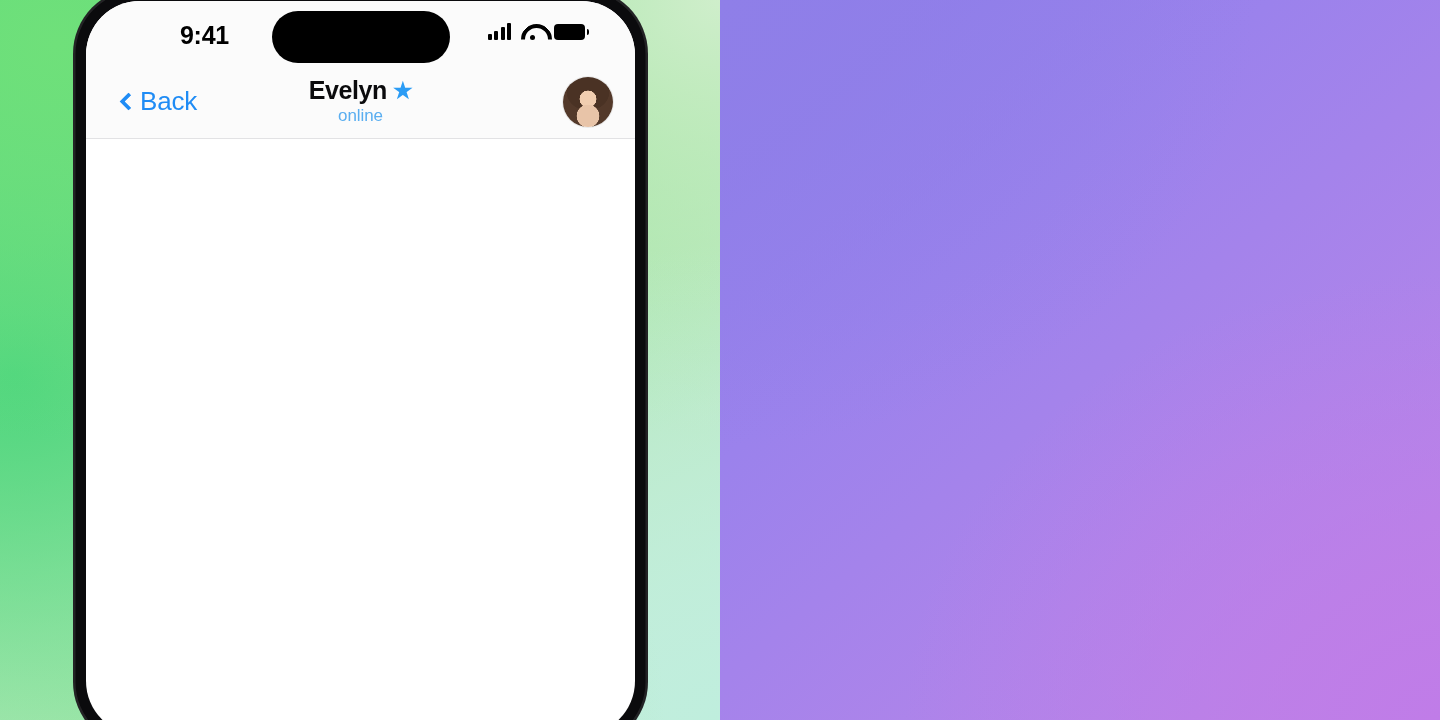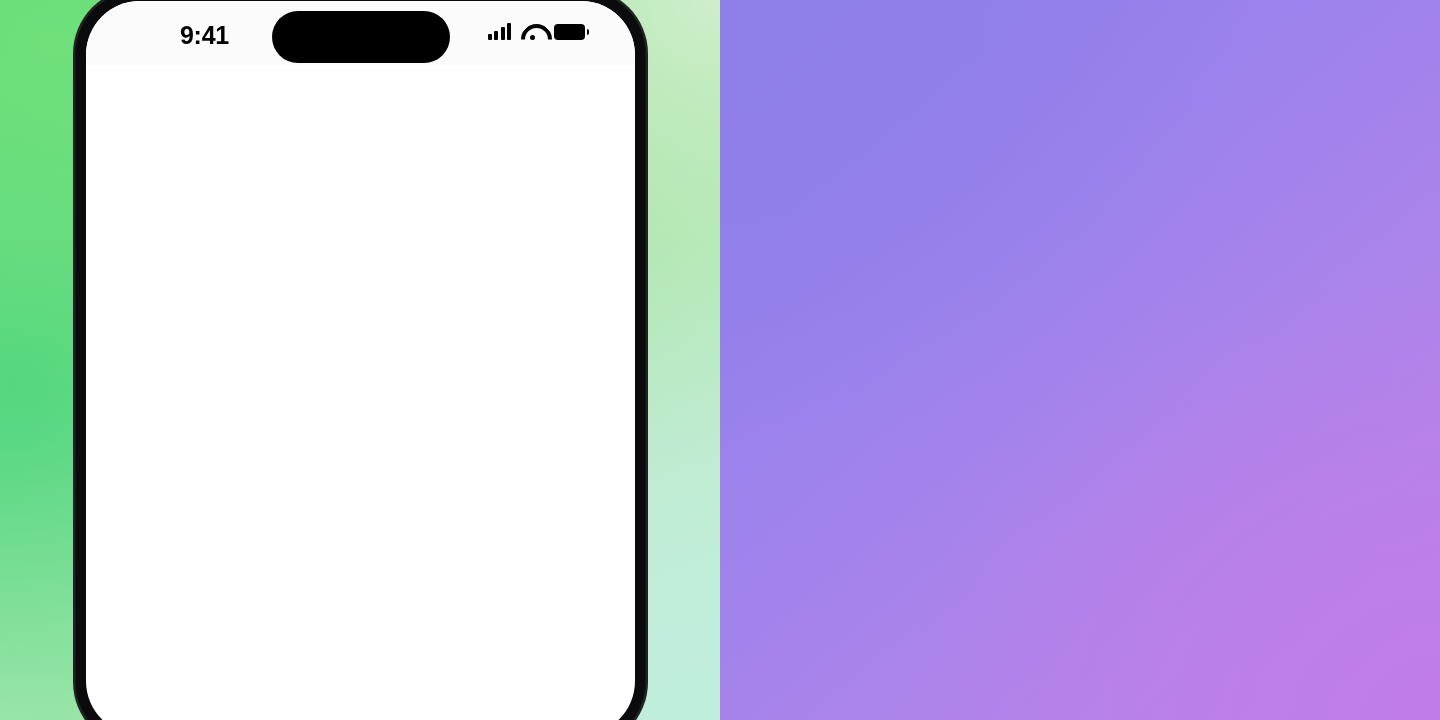--- a/index.html
+++ b/index.html
@@ -178,20 +178,34 @@
               <i></i>
               <i></i>
               <i></i>
               <i></i>
             </span>
           <span class="wifi"></span>
           <span class="batt"></span>
         </div>
       </div>
 
+      <div class="navbar">
+        <div class="nav-back">
+          <span class="chev"></span>
+          <span>Back</span>
+        </div>
+        <div class="nav-center">
+          <div class="nav-title">
+            <span>Evelyn</span>
+            <span class="star-badge">★</span>
+          </div>
+          <div class="nav-sub online">online</div>
+        </div>
+        <div class="nav-avatar av-evelyn"></div>
+      </div>
 
       <div class="chat">
         <div class="chat-bg green-left"></div>
         <svg class="doodles" viewBox="0 0 640 640" preserveAspectRatio="xMidYMid slice">
           <g fill="none" stroke="#6d8f5f" stroke-width="2.2" stroke-linecap="round" stroke-linejoin="round">
             <circle cx="70" cy="60" r="22"></circle>
               <path d="M70 38v44M48 60h44"></path>
             <path d="M150 45c14-12 34-4 34 12 0 14-18 22-34 34-16-12-34-20-34-34 0-16 20-24 34-12z"></path>
             <ellipse cx="265" cy="62" rx="26" ry="17"></ellipse>
               <path d="M255 52l6 8 9-12"></path>

